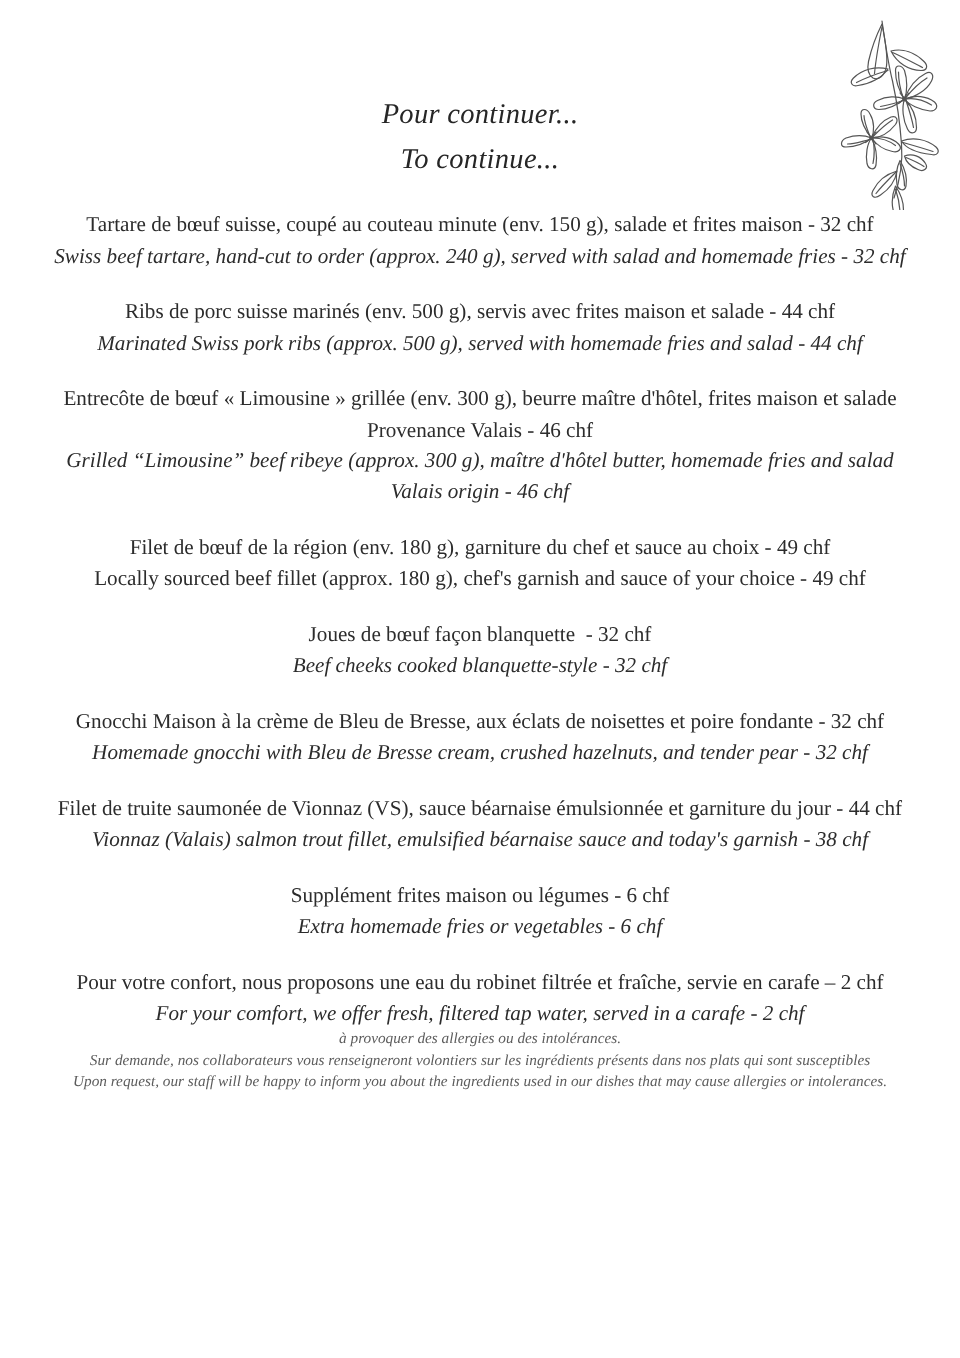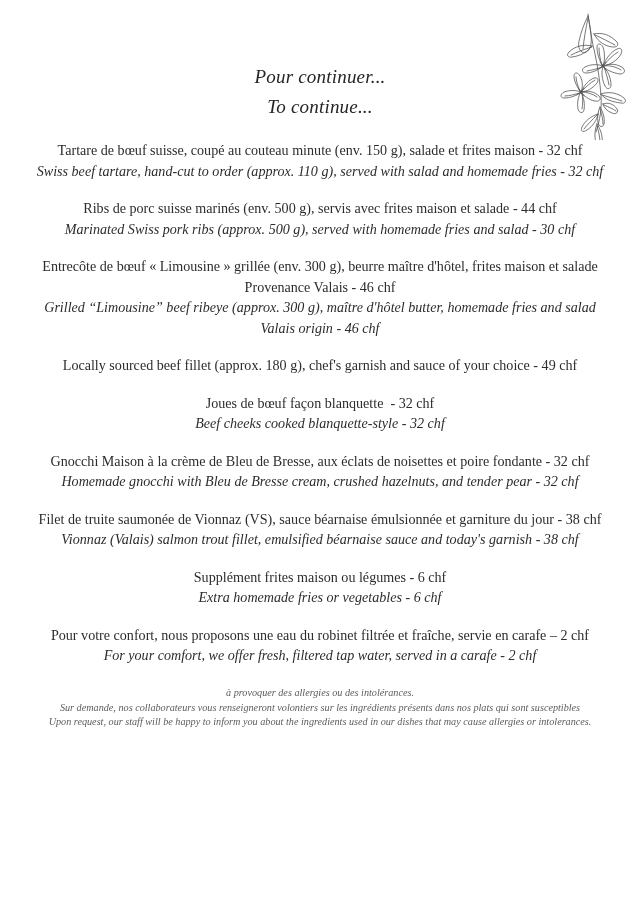--- a/index.html
+++ b/index.html
@@ -154,47 +154,48 @@
   </div>
 
   <div class="heading">
     <div class="heading-line">Pour continuer...</div>
     <div class="heading-line">To continue...</div>
   </div>
 
   <div class="menu" id="menu-list">
       <div class="menu-item">
         <div class="line fr">Tartare de bœuf suisse, coupé au couteau minute (env. 150 g), salade et frites maison - 32 chf</div>
-        <div class="line en">Swiss beef tartare, hand-cut to order (approx. 110 g), served with salad and homemade fries - 32 chf</div>
+        <div class="line en">Swiss beef tartare, hand-cut to order (approx. 240 g), served with salad and homemade fries - 32 chf</div>
       </div>
       <div class="menu-item">
         <div class="line fr">Ribs de porc suisse marinés (env. 500 g), servis avec frites maison et salade - 44 chf</div>
-        <div class="line en">Marinated Swiss pork ribs (approx. 500 g), served with homemade fries and salad - 30 chf</div>
+        <div class="line en">Marinated Swiss pork ribs (approx. 500 g), served with homemade fries and salad - 44 chf</div>
       </div>
       <div class="menu-item">
         <div class="line fr">Entrecôte de bœuf « Limousine » grillée (env. 300 g), beurre maître d'hôtel, frites maison et salade</div>
         <div class="line fr">Provenance Valais - 46 chf</div>
         <div class="line en">Grilled “Limousine” beef ribeye (approx. 300 g), maître d'hôtel butter, homemade fries and salad</div>
         <div class="line en">Valais origin - 46 chf</div>
       </div>
       <div class="menu-item">
+        <div class="line fr">Filet de bœuf de la région (env. 180 g), garniture du chef et sauce au choix - 49 chf</div>
         <div class="line en-roman">Locally sourced beef fillet (approx. 180 g), chef's garnish and sauce of your choice - 49 chf</div>
       </div>
       <div class="menu-item">
       </div>
       <div class="menu-item">
         <div class="line fr">Joues de bœuf façon blanquette  - 32 chf</div>
         <div class="line en">Beef cheeks cooked blanquette-style - 32 chf</div>
       </div>
       <div class="menu-item">
         <div class="line fr">Gnocchi Maison à la crème de Bleu de Bresse, aux éclats de noisettes et poire fondante - 32 chf</div>
         <div class="line en">Homemade gnocchi with Bleu de Bresse cream, crushed hazelnuts, and tender pear - 32 chf</div>
       </div>
       <div class="menu-item">
-        <div class="line fr">Filet de truite saumonée de Vionnaz (VS), sauce béarnaise émulsionnée et garniture du jour - 38 chf</div>
+        <div class="line fr">Filet de truite saumonée de Vionnaz (VS), sauce béarnaise émulsionnée et garniture du jour - 44 chf</div>
         <div class="line en">Vionnaz (Valais) salmon trout fillet, emulsified béarnaise sauce and today's garnish - 38 chf</div>
       </div>
       <div class="menu-item">
         <div class="line fr">Supplément frites maison ou légumes - 6 chf</div>
         <div class="line en">Extra homemade fries or vegetables - 6 chf</div>
       </div>
       <div class="menu-item">
         <div class="line fr">Pour votre confort, nous proposons une eau du robinet filtrée et fraîche, servie en carafe – 2 chf</div>
         <div class="line en">For your comfort, we offer fresh, filtered tap water, served in a carafe - 2 chf</div>
       </div>

